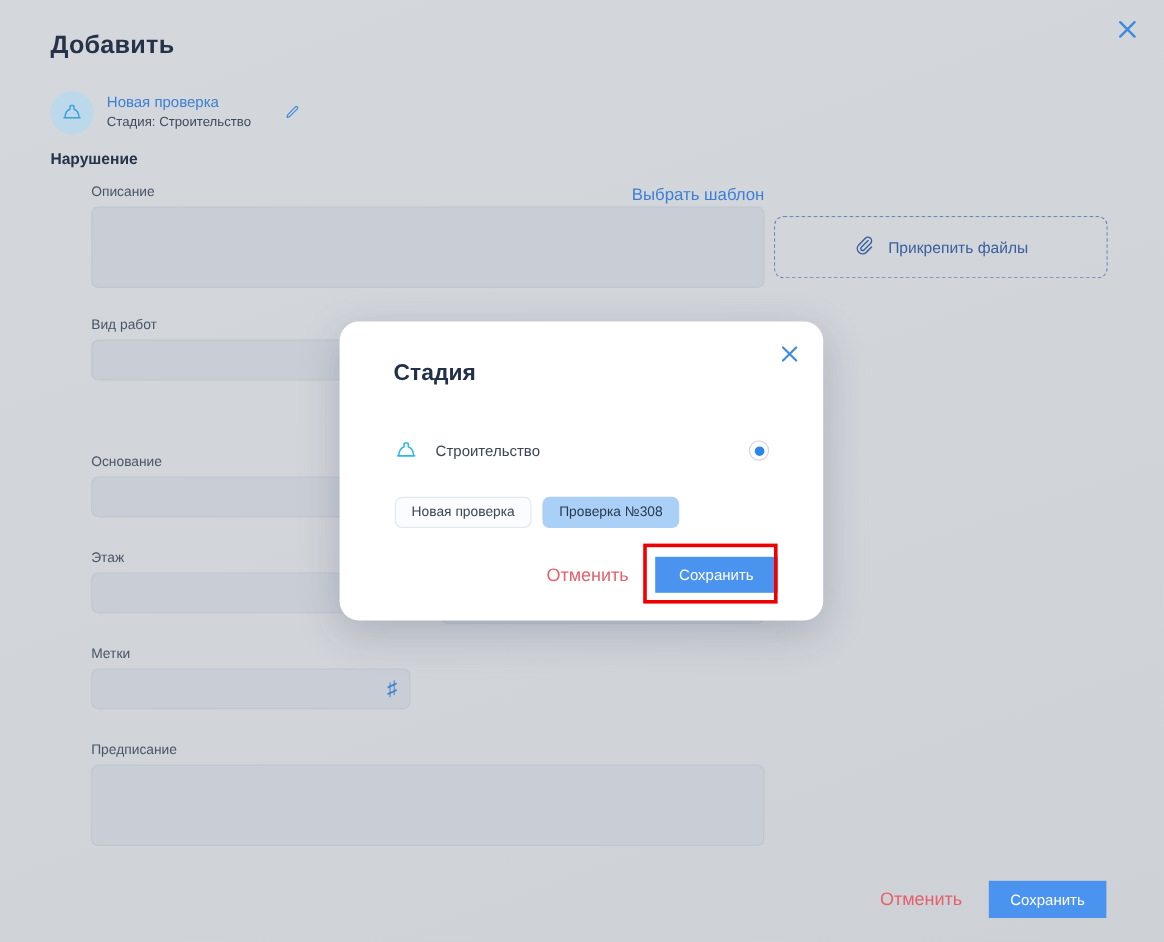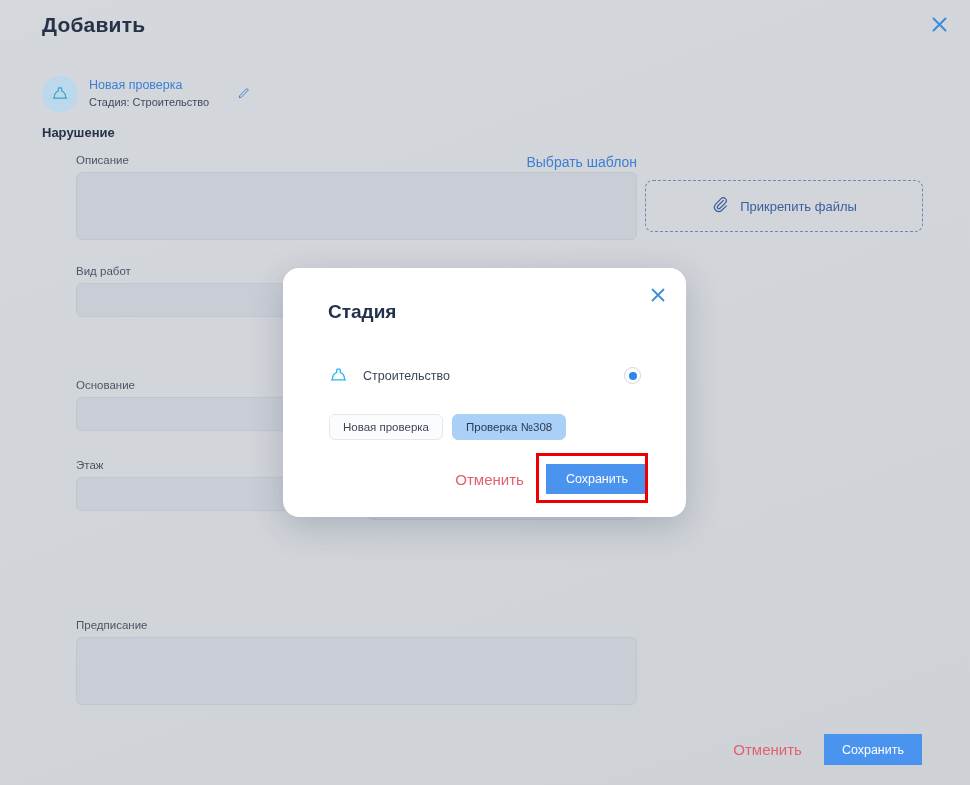--- a/index.html
+++ b/index.html
@@ -32,21 +32,21 @@
     display: flex;
     align-items: center;
     justify-content: center;
     cursor: pointer;
   }
   .page-close svg { display: block; }
 
   .page-title {
     position: absolute;
     left: 42px;
-    top: 13px;
+    top: 26px;
     font-size: 21px;
     font-weight: 700;
     letter-spacing: .2px;
     color: #253248;
     text-align: right;
   }
 
   
   .insp-row {
     position: absolute;
@@ -391,20 +391,26 @@
 
   <div class="fld" id="fld-floor">
     <span class="field-label">Этаж</span>
     <div class="input-box"></div>
   </div>
 
   <div class="fld" id="fld-floor-2">
     <div class="input-box"></div>
   </div>
 
+  <div class="fld" id="fld-tags">
+    <span class="field-label">Метки</span>
+    <div class="input-box">
+      <span class="tag-icon">♯</span>
+    </div>
+  </div>
 
   <div class="fld" id="fld-order">
     <span class="field-label">Предписание</span>
     <div class="input-box"></div>
   </div>
 
   <div class="attach-box">
     <span>
       <svg width="18" height="18" viewBox="0 0 24 24" aria-hidden="true">
         <path d="M16.6 7.1 9 14.7a2.1 2.1 0 0 0 3 3l7.2-7.2a4 4 0 0 0-5.7-5.7L5.9 12.4a5.9 5.9 0 0 0 8.3 8.3l6.2-6.2" stroke="#3a5f9e" stroke-width="1.6" fill="none" stroke-linecap="round" stroke-linejoin="round"></path>

